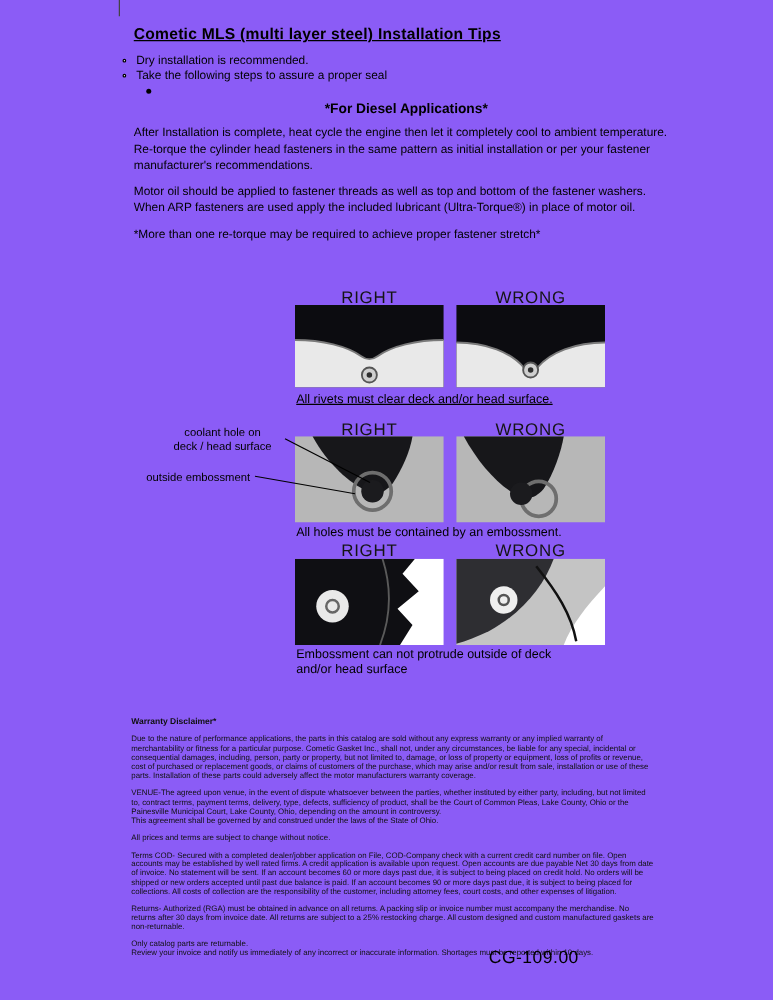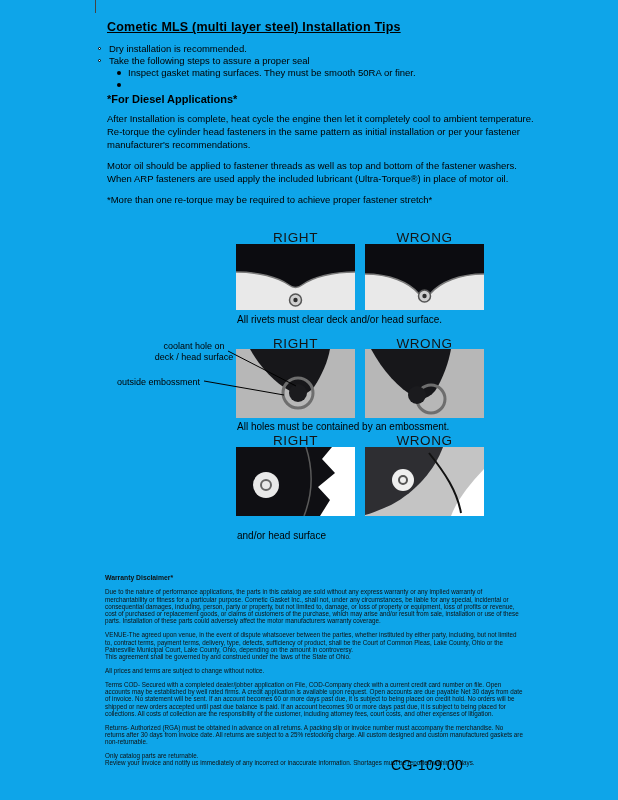--- a/index.html
+++ b/index.html
@@ -1,30 +1,30 @@
 <!DOCTYPE html>
 <html><head>
 <meta charset="utf-8">
 <style>
   * { margin:0; padding:0; box-sizing:border-box; }
   body { width:618px; font-family:"Liberation Sans", sans-serif; background:#ffffff; color:#000; }
-  .page { position:relative; width:618px; height:800px; background:#0ea5e9; overflow:hidden; }
+  .page { position:relative; width:618px; height:800px; background:#8b5cf6; overflow:hidden; }
 
   .crop-mark { position:absolute; left:95px; top:0; width:1px; height:13px; background:#444; }
 
   .main-text { position:absolute; left:107px; top:20px; width:436px; }
   .title { font-size:12.5px; font-weight:bold; text-decoration:underline; margin-bottom:9px; letter-spacing:0.2px; }
 
   .bullets { margin-left:-9px; margin-bottom:0; }
   .bullet { position:relative; font-size:9.5px; line-height:12px; padding-left:11px; }
   .bullet .marker { position:absolute; left:0; top:4px; width:3px; height:3px; border:1px solid #000; border-radius:50%; background:#fff; }
   .bullet.sub { margin-left:19px; }
   .bullet.sub .marker { width:4px; height:4px; border:none; background:#000; top:4px; }
 
-  .diesel-heading { font-size:11px; font-weight:bold; margin-top:14px; margin-bottom:7px; }
+  .diesel-heading { font-size:11px; font-weight:bold; margin-top:14px; margin-bottom:7px;text-align:center; }
   .para { font-size:9.5px; line-height:13px; margin-bottom:8px; width:432px; }
 
   .figures { position:absolute; left:0; top:230px; width:544px; height:340px; }
   .fig-header { position:absolute; width:119px; text-align:center; font-size:13.5px; letter-spacing:0.6px; color:#141414; }
   .fig-box { position:absolute; width:119px; height:66px; }
   .fig-box.tall { height:69px; }
   .fig-box svg { display:block; width:100%; height:100%; }
   .fig-caption { position:absolute; font-size:10px; color:#000; white-space:nowrap; }
   .fig-label { position:absolute; font-size:9px; line-height:10.5px; color:#000; }
   .fig-label.center { text-align:center; }
@@ -51,24 +51,20 @@
       <div class="bullet">
         <span class="marker"></span>
         <span>Dry installation is recommended.</span>
       </div>
       <div class="bullet">
         <span class="marker"></span>
         <span>Take the following steps to assure a proper seal</span>
       </div>
       <div class="bullet sub">
         <span class="marker"></span>
-        <span>Inspect gasket mating surfaces.  They must be smooth 50RA or finer.</span>
-      </div>
-      <div class="bullet sub">
-        <span class="marker"></span>
       </div>
     </div>
 
     <div class="diesel-heading">*For Diesel Applications*</div>
     <p class="para">After Installation is complete, heat cycle the engine then let it completely cool to ambient temperature. Re-torque the cylinder head fasteners in the same pattern as initial installation or per your fastener manufacturer's recommendations.</p>
     <p class="para">Motor oil should be applied to fastener threads as well as top and bottom of the fastener washers. When ARP fasteners are used apply the included lubricant (Ultra-Torque®) in place of motor oil.</p>
     <p class="para">*More than one re-torque may be required to achieve proper fastener stretch*</p>
   </div>
 
   <div class="figures">
@@ -87,26 +83,26 @@
     </div>
     <div class="fig-box" style="left:365px; top:14px;">
       <svg viewBox="0 0 119 66">
         <rect width="119" height="66" fill="#0c0c10"></rect>
         <path d="M0,66 L0,30 C24,30 44,38 54,50 C58,54.5 61,54.5 65,50 C75,38 95,30 119,30 L119,66 Z" fill="#e9e9e9"></path>
         <path d="M0,30 C24,30 44,38 54,50 C58,54.5 61,54.5 65,50 C75,38 95,30 119,30" fill="none" stroke="#7a7a7a" stroke-width="1.5"></path>
         <circle cx="59.5" cy="52" r="6" fill="#cfcfcf" stroke="#555" stroke-width="1.5"></circle>
         <circle cx="59.5" cy="52" r="2.2" fill="#2e2e2e"></circle>
       </svg>
     </div>
-    <div class="fig-caption" style="left:237px; top:84px;">All rivets must clear deck and/or head surface.</div>
+    <div class="fig-caption" style="left:237px; top:84px;text-decoration:underline;">All rivets must clear deck and/or head surface.</div>
 
     <div class="fig-header" style="left:236px; top:106px;">RIGHT</div>
     <div class="fig-header" style="left:365px; top:106px;">WRONG</div>
 
-    <div class="fig-label center" style="left:142px; top:111px; width:104px;">
+    <div class="fig-label center" style="left:126px; top:111px; width:104px;">
       <div>coolant hole on</div>
       <div>deck / head surface</div>
     </div>
     <div class="fig-label" style="left:117px; top:147px;">outside embossment</div>
 
     <div class="fig-box tall" style="left:236px; top:119px;">
       <svg viewBox="0 0 119 69">
         <rect width="119" height="69" fill="#b7b7b7"></rect>
         <path d="M14,0 C26,22 44,38 58,44 C66,47 72,45 78,38 C86,26 92,12 94,0 Z" fill="#17171a"></path>
         <circle cx="62" cy="44" r="15" fill="none" stroke="#6e6e6e" stroke-width="3"></circle>
@@ -138,20 +134,21 @@
     <div class="fig-box tall" style="left:365px; top:217px;">
       <svg viewBox="0 0 119 69">
         <rect width="119" height="69" fill="#c4c4c4"></rect>
         <path d="M0,0 L78,0 C70,22 52,44 26,58 C17,62 8,66 0,68 Z" fill="#2e2e32"></path>
         <path d="M119,22 C104,38 92,53 86,69 L119,69 Z" fill="#ffffff"></path>
         <path d="M64,6 C80,26 92,44 96,66" fill="none" stroke="#111" stroke-width="2"></path>
         <circle cx="38" cy="33" r="11" fill="#efefef"></circle>
         <circle cx="38" cy="33" r="4" fill="none" stroke="#555" stroke-width="2"></circle>
       </svg>
     </div>
+    <div class="fig-caption" style="left:237px; top:288px;">Embossment can not protrude outside of deck</div>
     <div class="fig-caption" style="left:237px; top:300px;">and/or head surface</div>
 
     <svg class="leader-lines" viewBox="0 0 618 340">
       <line x1="228" y1="121" x2="296" y2="156" stroke="#000" stroke-width="1"></line>
       <line x1="204" y1="151" x2="284" y2="165" stroke="#000" stroke-width="1"></line>
     </svg>
   </div>
 
   <div class="warranty">
     <div class="w-head">Warranty Disclaimer*</div>

